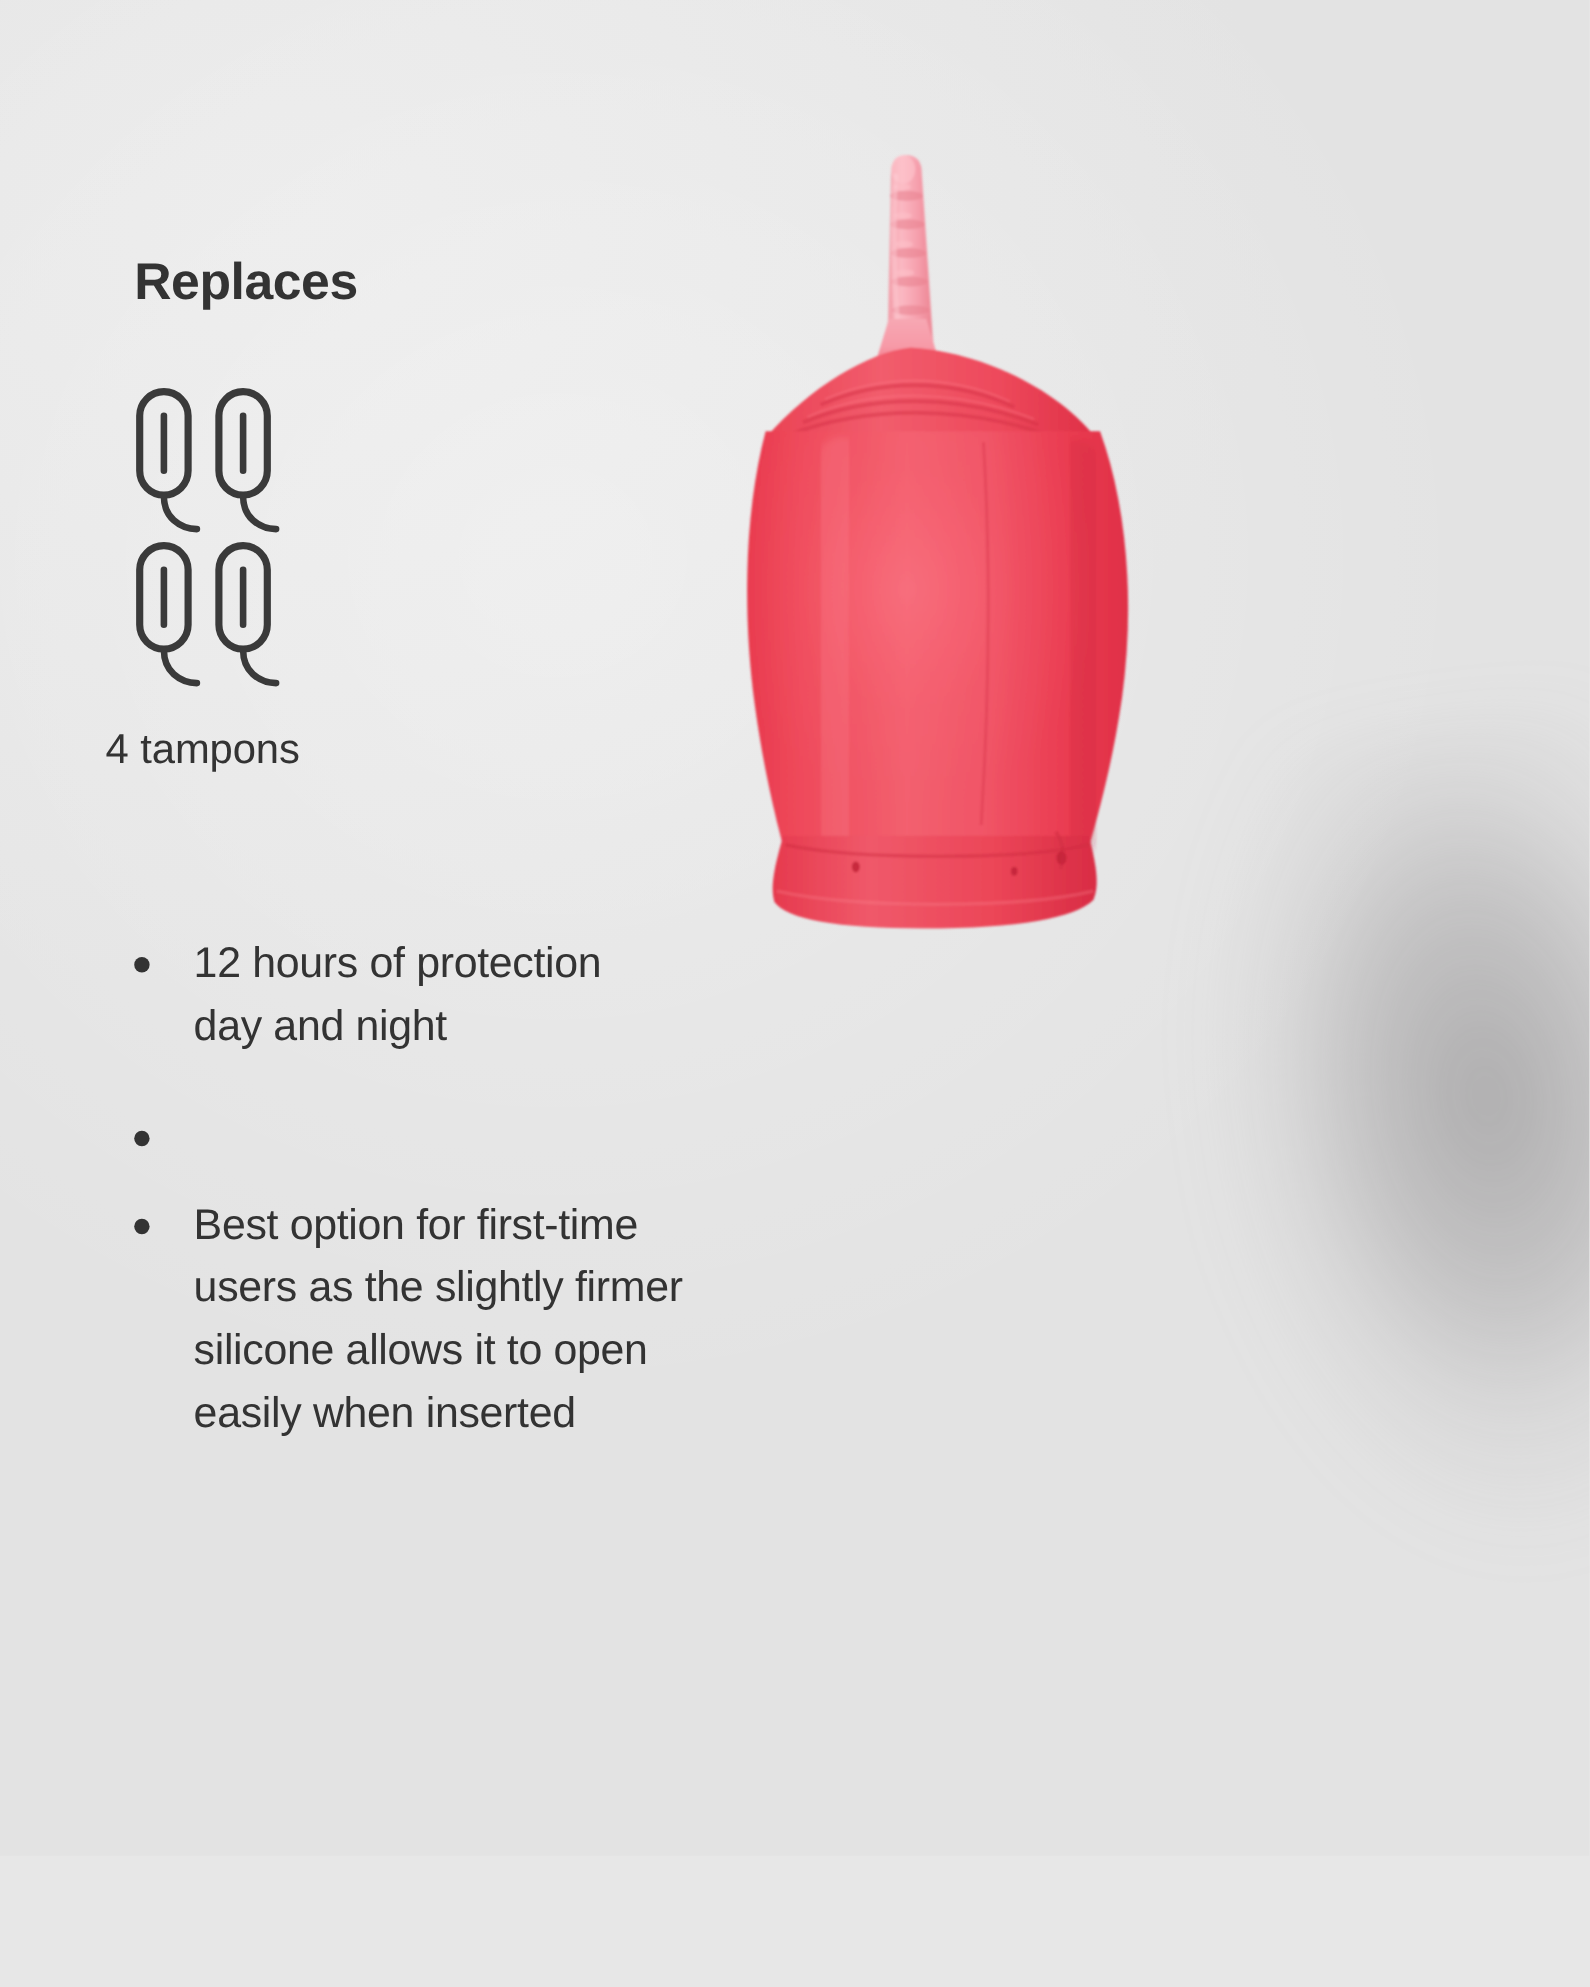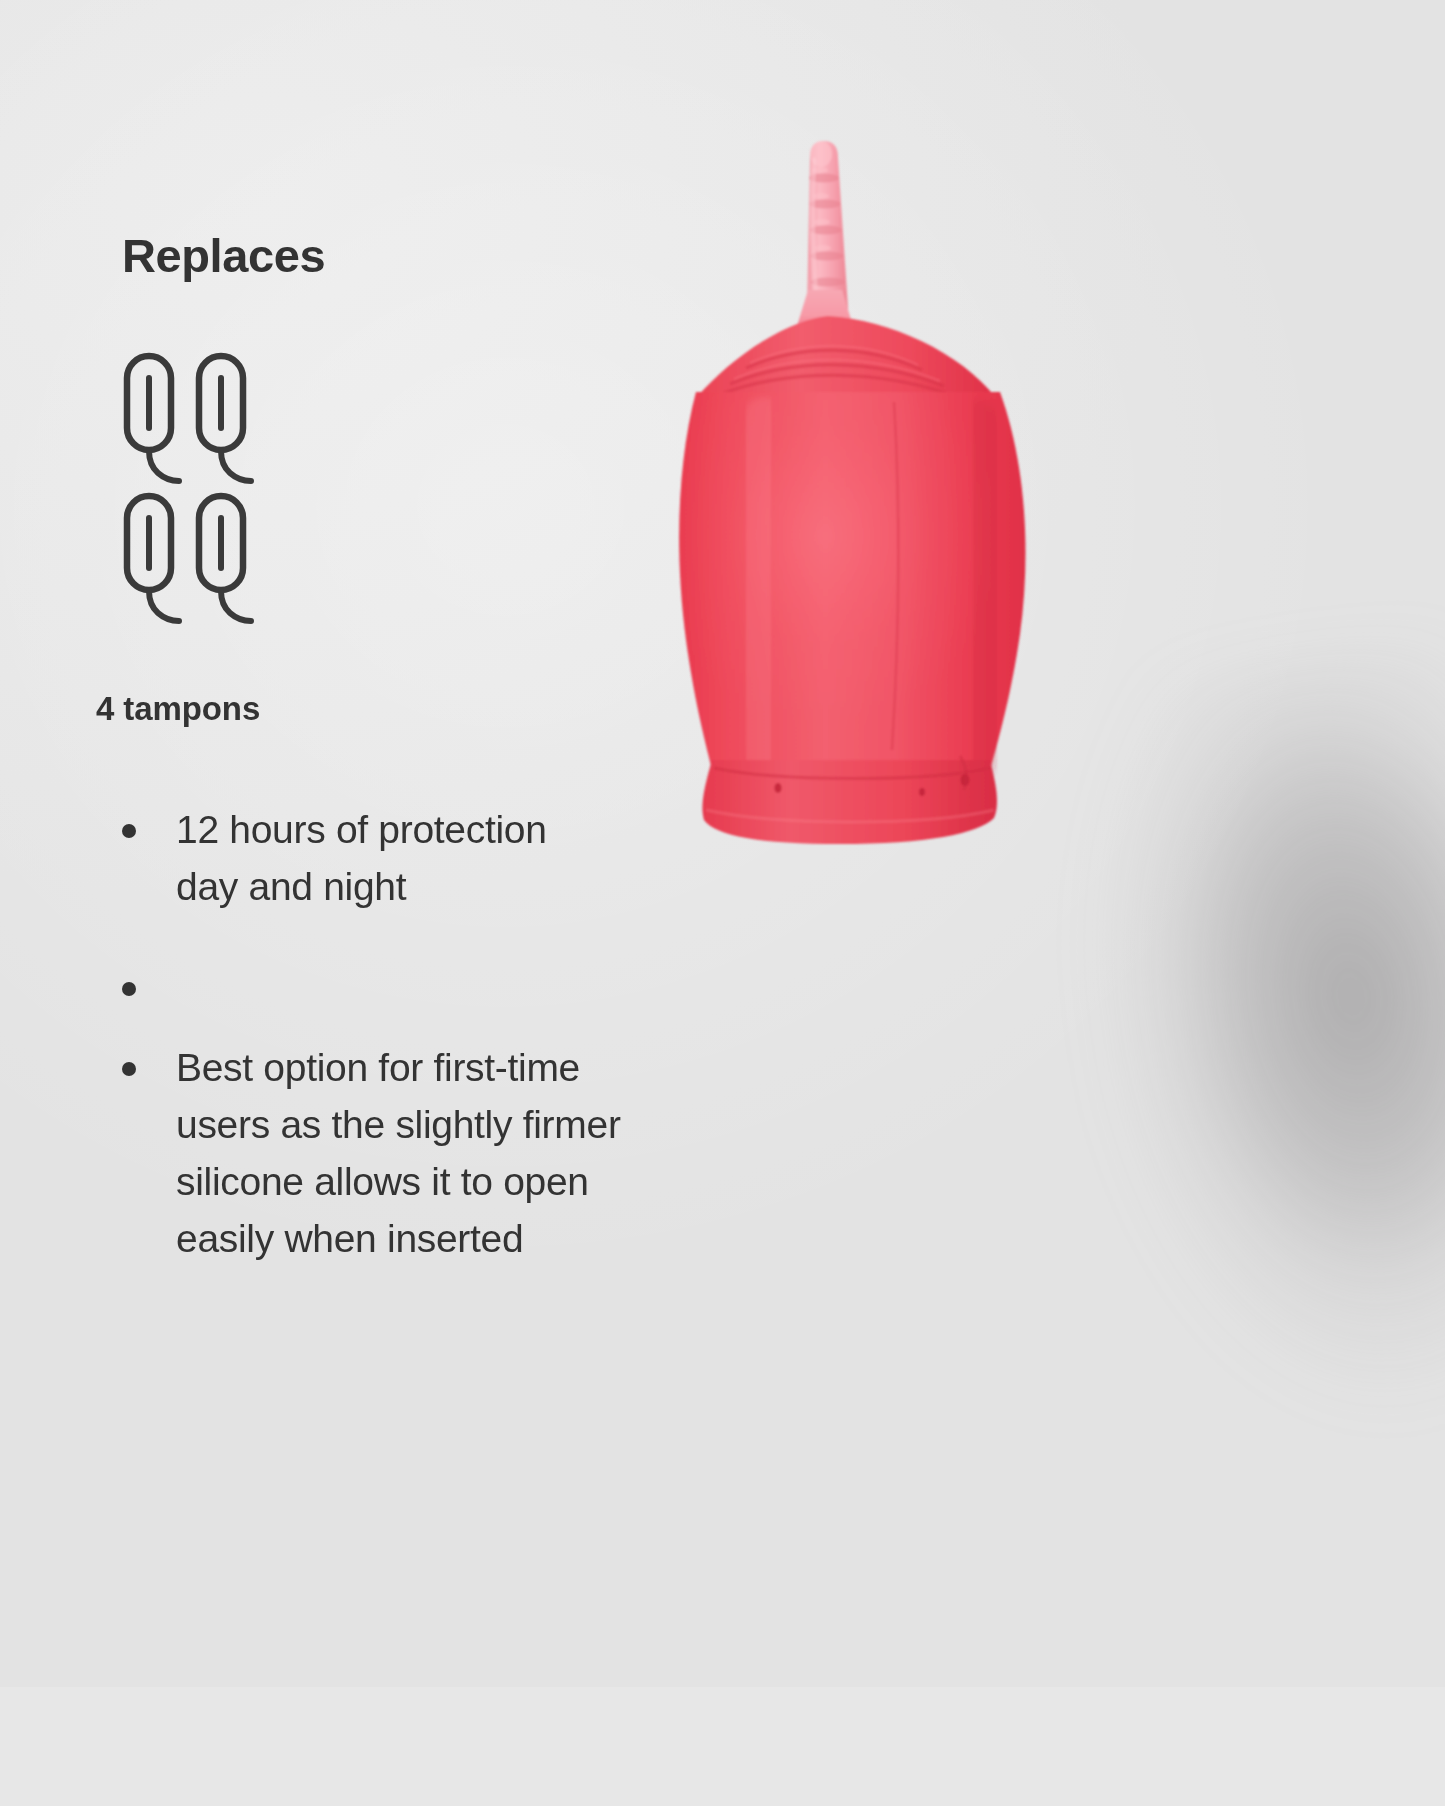--- a/index.html
+++ b/index.html
@@ -77,32 +77,32 @@
   }
   .tampon-icon.r0c0 { left: 0px;  top: 0px; }
   .tampon-icon.r0c1 { left: 72px; top: 0px; }
   .tampon-icon.r1c0 { left: 0px;  top: 140px; }
   .tampon-icon.r1c1 { left: 72px; top: 140px; }
 
   
   .caption {
     position: absolute;
     left: 96px;
-    top: 690px;
-    font-size: 33px;
-    font-weight: bold;
+    top: 661px;
+    font-size: 38px;
+    font-weight: normal;
     color: #333333;
     letter-spacing: -0.1px;
   }
 
   
   .bullets {
     position: absolute;
     left: 122px;
-    top: 802px;
+    top: 848px;
     width: 740px;
   }
   .bullet-item {
     display: flex;
     align-items: flex-start;
     margin-bottom: 44px;
   }
   .bullet-dot {
     flex: 0 0 auto;
     width: 14px;

